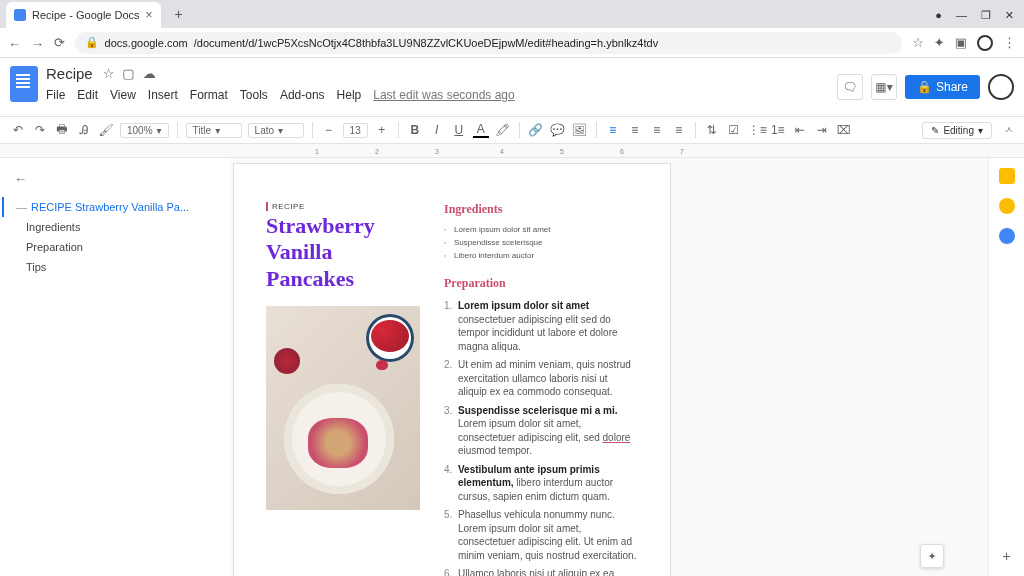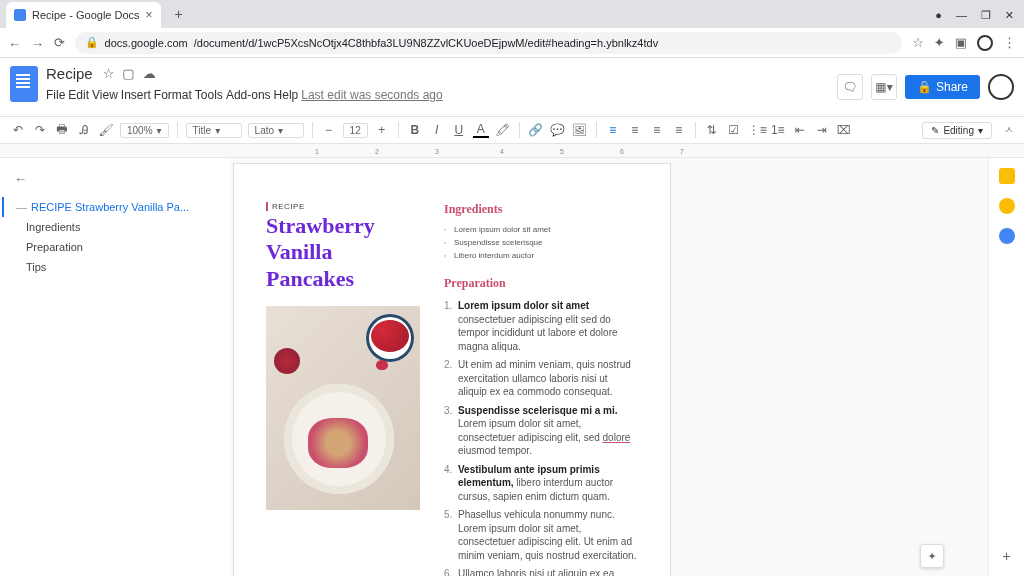--- a/index.html
+++ b/index.html
@@ -16,21 +16,21 @@
 .url-text { color:#202124; }
 .url-domain { color:#202124; }
 .addr-right { display:flex; gap:10px; align-items:center; color:#5f6368; font-size:13px; }
 .profile { width:16px; height:16px; border:2px solid #333; border-radius:50%; }
 .docs-hdr { height:58px; display:flex; padding:4px 10px; gap:8px; }
 .docs-logo { width:28px; height:36px; background:#4285f4; border-radius:3px; margin-top:4px; position:relative; }
 .docs-logo::after { content:""; position:absolute; left:6px; top:8px; width:14px; height:2px; background:#fff; box-shadow:0 4px 0 #fff,0 8px 0 #fff,0 12px 0 #fff; }
 .hdr-mid { flex:1; }
 .title-row { display:flex; align-items:center; gap:10px; font-size:15px; color:#333; height:22px; }
 .title-icons { color:#5f6368; font-size:13px; display:flex; gap:8px; }
-.menu-row { display:flex; gap:3px; font-size:12px; color:#333; margin-top:4px; align-items:center; }
+.menu-row { display:flex; gap:12px; font-size:12px; color:#333; margin-top:4px; align-items:center; }
 .menu-row span { cursor:default; }
 .last-edit { color:#777; text-decoration:underline; }
 .hdr-right { display:flex; align-items:center; gap:8px; }
 .icon-btn { width:26px; height:26px; border:1px solid #dadce0; border-radius:3px; display:flex; align-items:center; justify-content:center; font-size:12px; color:#5f6368; }
 .share-btn { background:#1a73e8; color:#fff; border-radius:3px; padding:5px 12px; font-size:12px; display:flex; align-items:center; gap:4px; }
 .avatar { width:26px; height:26px; border:2px solid #333; border-radius:50%; }
 .toolbar { height:28px; border-top:1px solid #e3e3e3; border-bottom:1px solid #e3e3e3; display:flex; align-items:center; padding:0 10px; gap:6px; font-size:11px; color:#5f6368; }
 .tb-sep { width:1px; height:16px; background:#ddd; margin:0 2px; }
 .tb-sel { border:1px solid #dadce0; border-radius:2px; padding:1px 6px; display:flex; align-items:center; gap:4px; font-size:10px; }
 .tb-ic { width:16px; text-align:center; font-size:12px; }
@@ -147,21 +147,21 @@
   <span class="tb-ic">🖶</span>
   <span class="tb-ic">Ꭿ</span>
   <span class="tb-ic">🖌</span>
   <div class="tb-sel"><span>100%</span> ▾</div>
   <div class="tb-sep"></div>
   <div class="tb-sel" style="min-width:56px"><span>Title</span> ▾</div>
   <div class="tb-sel" style="min-width:56px"><span>Lato</span> ▾</div>
   <div class="tb-sep"></div>
   <span class="tb-ic">−</span>
   <div class="tb-sel" style="min-width:22px">
-      <span>12</span>
+      <span>13</span>
     </div>
   <span class="tb-ic">+</span>
   <div class="tb-sep"></div>
   <span class="tb-ic"><b>B</b></span>
   <span class="tb-ic"><i>I</i></span>
   <span class="tb-ic"><u>U</u></span>
   <span class="tb-ic" style="border-bottom:2px solid #000">A</span>
   <span class="tb-ic">🖍</span>
   <div class="tb-sep"></div>
   <span class="tb-ic">🔗</span>

